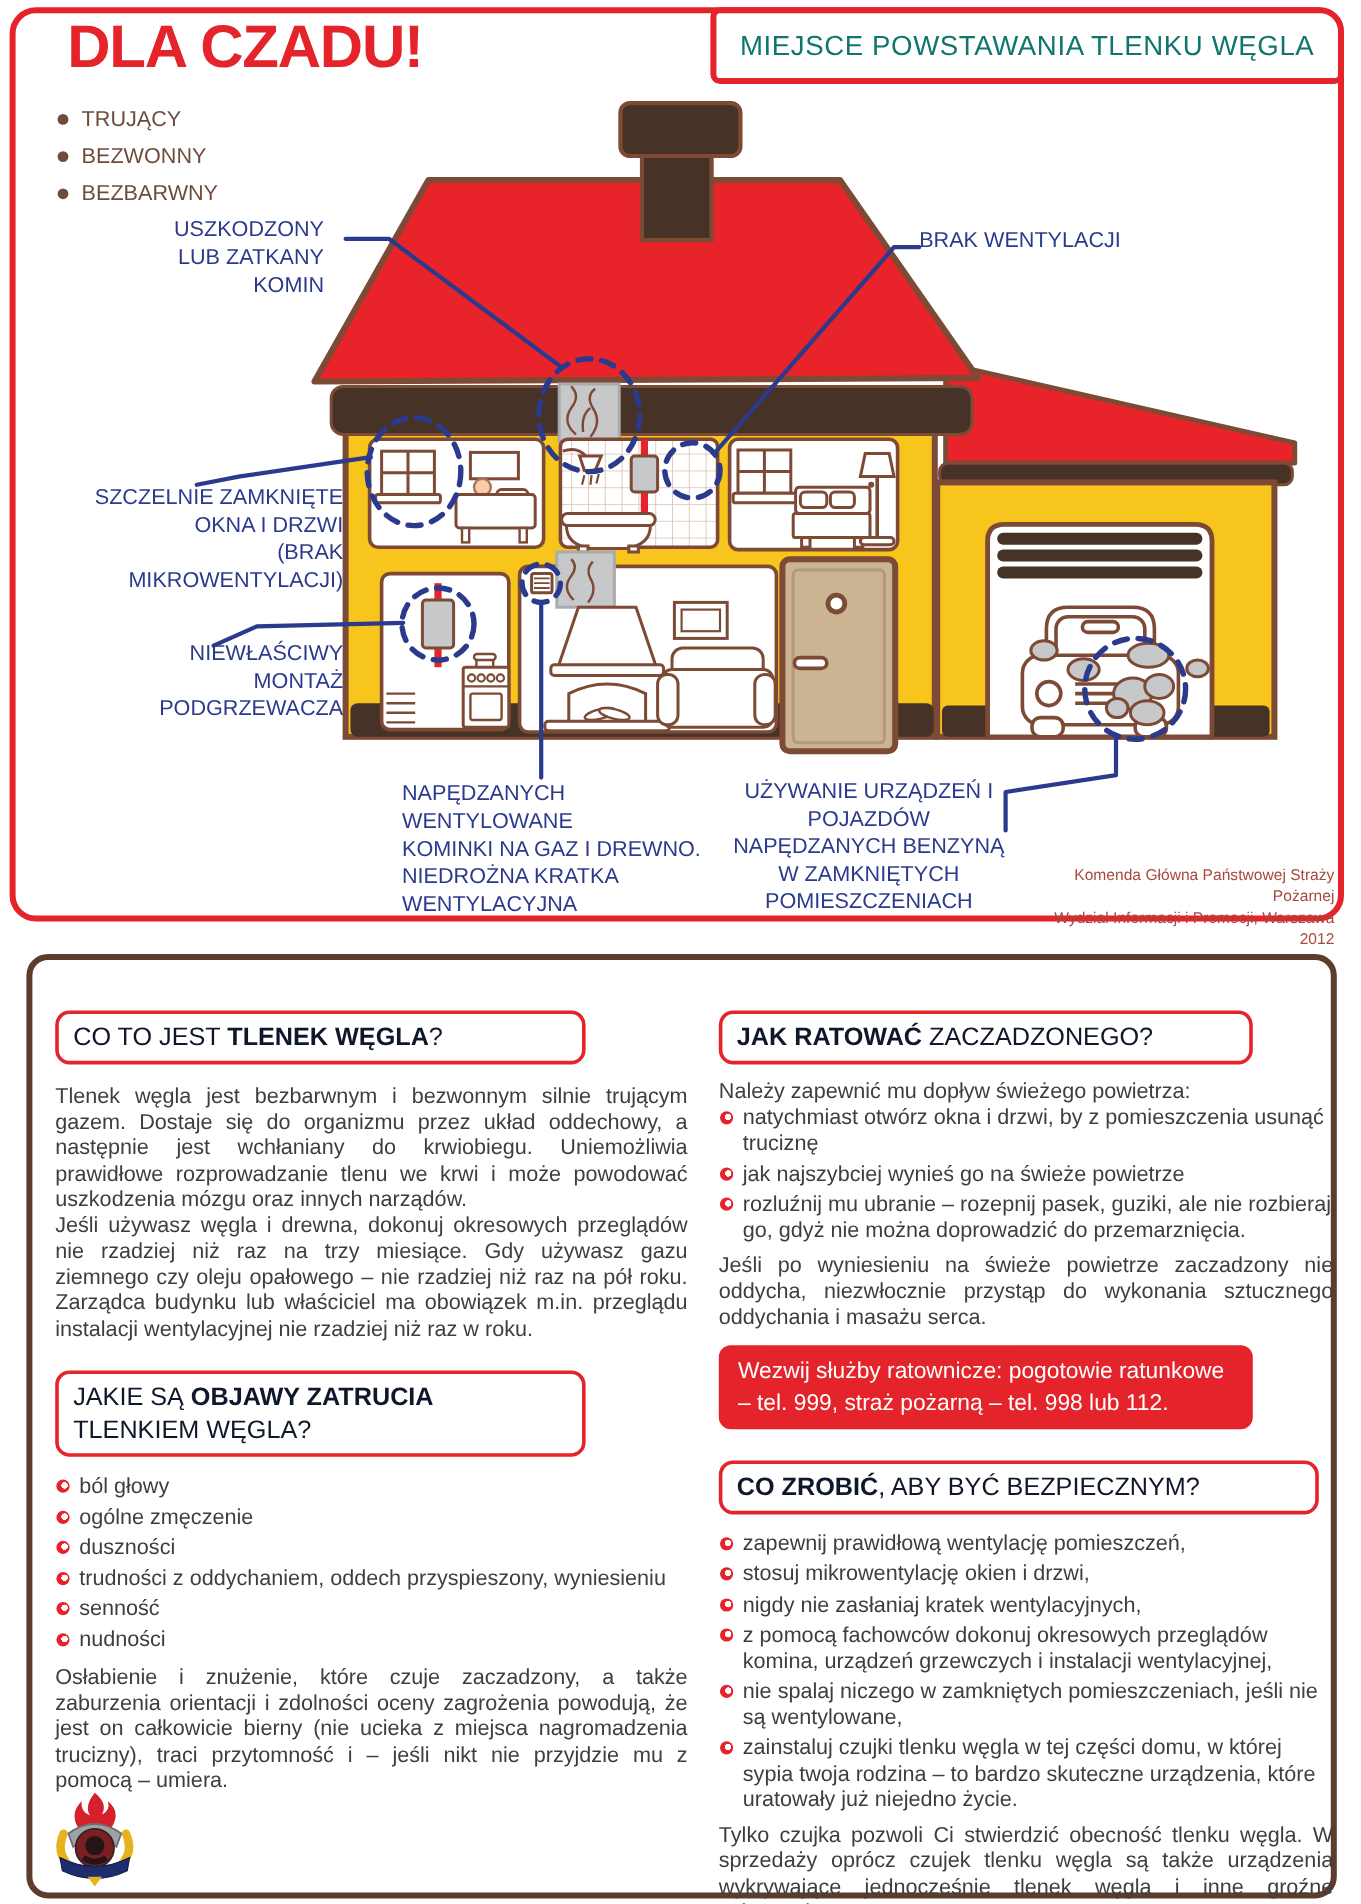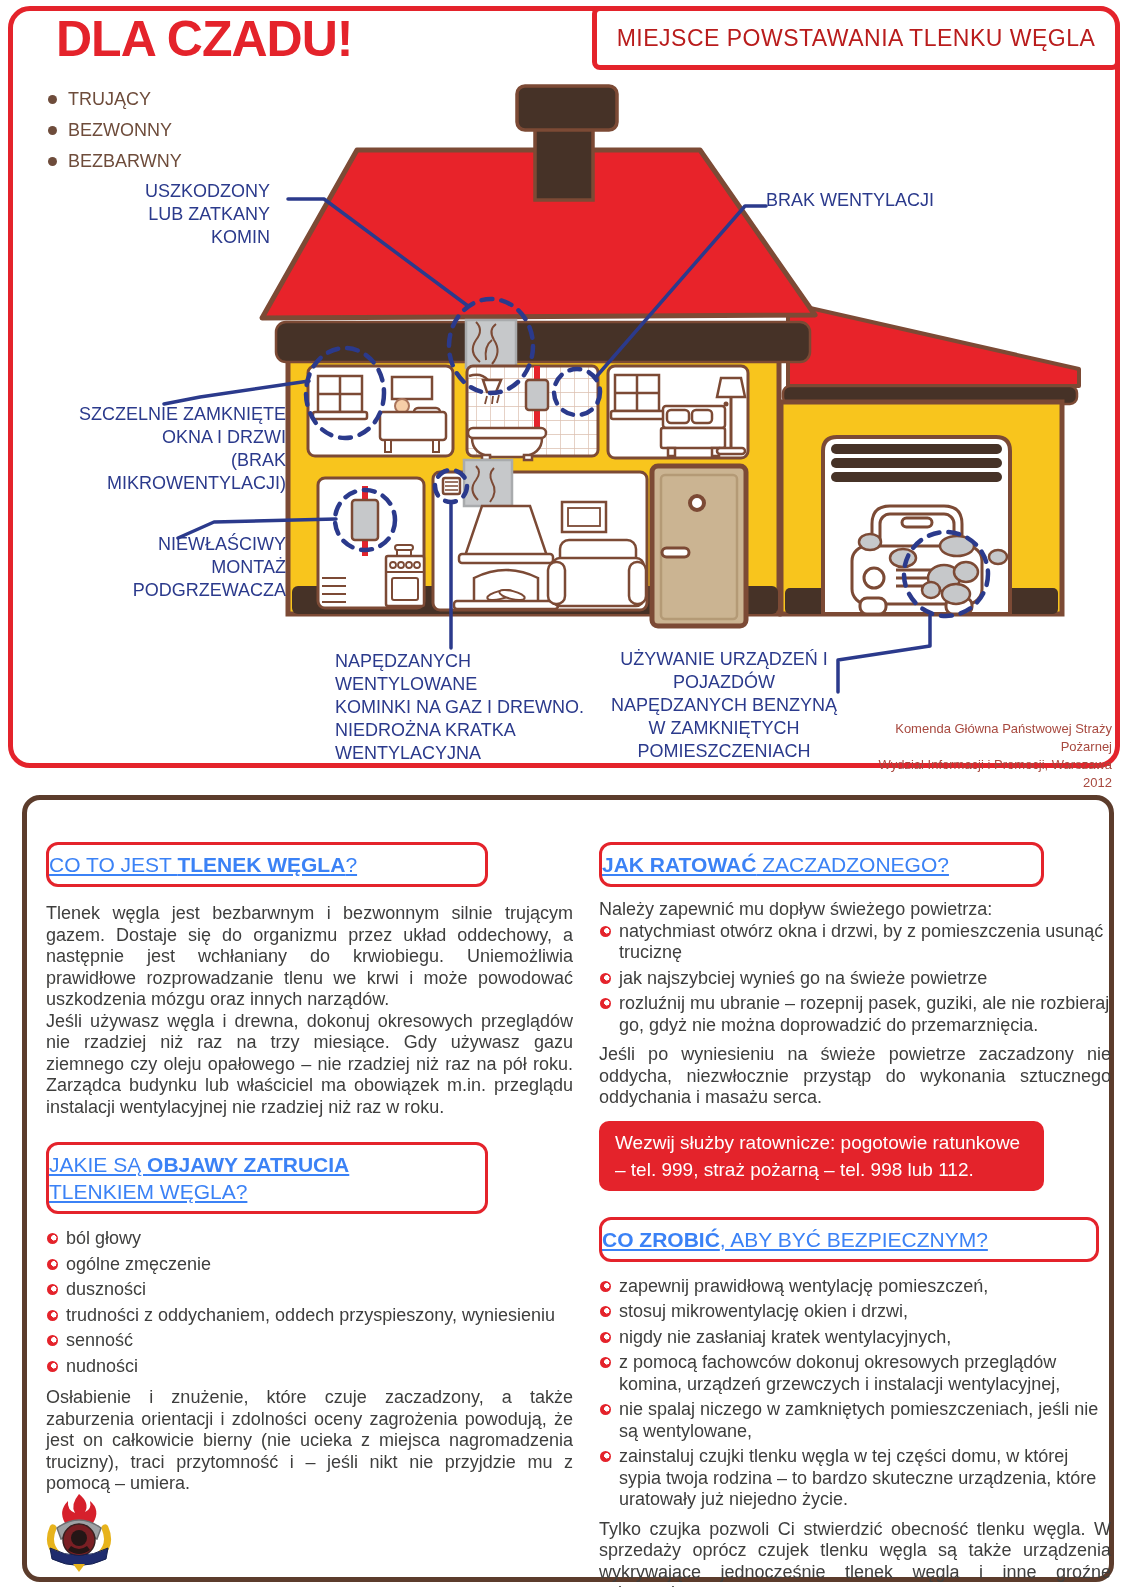--- a/index.html
+++ b/index.html
@@ -10,21 +10,21 @@
   }
   
   .top-panel {
     position:absolute; left:8px; top:6px; width:1112px; height:762px;
     border:5px solid #E4232B; border-radius:22px; background:#fff; z-index:0;
   }
   .corner-box {
     position:absolute; left:592px; top:6px; width:528px; height:64px;
     border:5px solid #E4232B; border-radius:8px 20px 8px 8px; background:#fff;
     display:flex; align-items:center; justify-content:center;
-    font-size:23px; color:#b91c1c; z-index:3; letter-spacing:.5px;
+    font-size:23px; color:#0f766e; z-index:3; letter-spacing:.5px;
   }
   .title-block { position:absolute; left:46px; top:10px; display:flex; align-items:baseline; z-index:3; color:#E4232B; }
   .title-nie { font-size:68px; font-weight:700; letter-spacing:-2px; }
   .title-rest { font-size:50px; font-weight:700; letter-spacing:-1px; margin-left:10px; }
   .traits { position:absolute; left:46px; top:84px; list-style:none; z-index:3; }
   .traits li { font-size:18px; line-height:31px; color:#6E4C3B; position:relative; padding-left:22px; }
   .traits li::before { content:""; position:absolute; left:2px; top:11px; width:9px; height:9px; border-radius:50%; background:#6E4C3B; }
   .house-svg { position:absolute; left:0; top:0; z-index:1; }
   .blue-label { position:absolute; z-index:2; color:#2B3A8C; font-size:18px; line-height:23px; }
   .lbl-chimney   { left:98px;  top:180px; width:172px; text-align:right; }
@@ -37,22 +37,22 @@
             font-size:13px; line-height:18px; color:#A8493F; z-index:2; }
   
   .bottom-panel {
     position:absolute; left:22px; top:795px; width:1092px; height:787px;
     border:5px solid #5C3C2C; border-radius:18px; background:#fff;
   }
   .col { position:absolute; top:42px; }
   .col-left  { left:19px;  width:527px; }
   .col-right { left:572px; width:512px; }
   .hbox {
-    border:3px solid #E4232B; border-radius:12px; color:#3b82f6;
-    font-size:21px; line-height:27px; padding:6px 0; background:#fff;text-decoration:underline;
+    border:3px solid #E4232B; border-radius:12px; color:#0f172a;
+    font-size:21px; line-height:27px; padding:6px 12px; background:#fff;
   }
   .hbox .b { font-weight:700; }
   .w-l { width:442px; } .w-r1 { width:445px; } .w-r2 { width:500px; }
   p.body { font-size:18px; line-height:21.5px; text-align:justify; }
   p.plain { font-size:18px; line-height:21.5px; }
   ul.dots { list-style:none; font-size:18px; line-height:21.5px; }
   ul.dots li { position:relative; padding-left:20px; margin-bottom:4px; }
   ul.dots li::before {
     content:""; position:absolute; left:1px; top:5px; width:11px; height:11px; border-radius:50%;
     background:radial-gradient(circle at 62% 44%, #fff 0 2.6px, #E4232B 2.8px);

